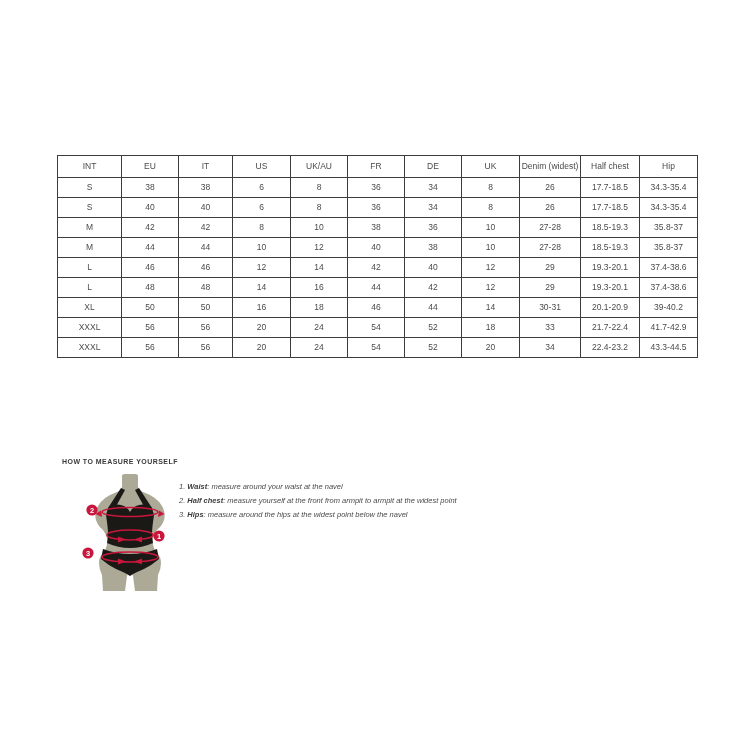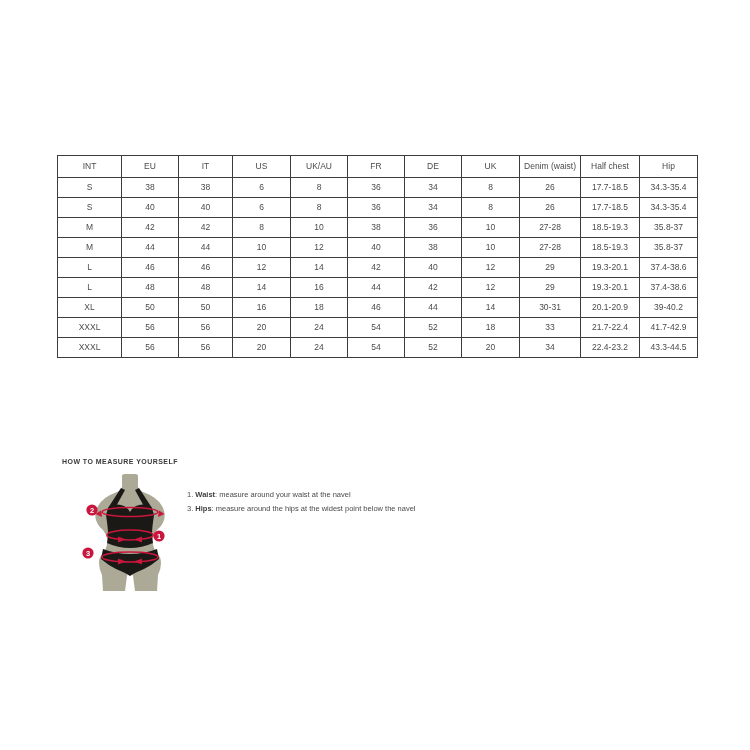--- a/index.html
+++ b/index.html
@@ -20,22 +20,22 @@
   }
   table.size-chart thead th{height:21px;}
 
   
   .measure-heading{
     position:absolute;left:62px;top:458px;margin:0;
     font-size:7px;font-weight:700;letter-spacing:.45px;color:#3a3a3a;
   }
   .illustration{position:absolute;left:72px;top:473px;width:112px;height:122px;}
   ol.measure-steps{
-    position:absolute;left:172px;top:474px;margin:15px;padding:0;list-style:none;
-    font-size:7.5px;color:#4a4a4a;
+    position:absolute;left:172px;top:474px;margin:7px;padding:0;list-style:none;
+    font-size:7.5px;color:#4a4a4a;font-style:italic;
   }
   ol.measure-steps li{height:14px;line-height:11px;white-space:nowrap;}
   ol.measure-steps b{font-weight:700;color:#3d3d3d;}
 </style>
 </head>
 <body>
 
 <div class="canvas">
 
   <table class="size-chart">
@@ -55,21 +55,21 @@
     <thead>
       <tr>
           <th>INT</th>
           <th>EU</th>
           <th>IT</th>
           <th>US</th>
           <th>UK/AU</th>
           <th>FR</th>
           <th>DE</th>
           <th>UK</th>
-          <th>Denim (waist)</th>
+          <th>Denim (widest)</th>
           <th>Half chest</th>
           <th>Hip</th>
         </tr>
     </thead>
     <tbody>
         <tr>
           <td>S</td>
           <td>38</td>
           <td>38</td>
           <td>6</td>
@@ -230,16 +230,17 @@
       <text x="87" y="65.6" text-anchor="middle" font-size="7.5" font-weight="bold" fill="#ffffff" font-family="Liberation Sans, sans-serif">1</text>
     </g>
     <g>
       <circle cx="16" cy="80" r="5.6" fill="#c9163c"></circle>
       <text x="16" y="82.6" text-anchor="middle" font-size="7.5" font-weight="bold" fill="#ffffff" font-family="Liberation Sans, sans-serif">3</text>
     </g>
   </svg>
 
   <ol class="measure-steps">
       <li><span>1. </span><b>Waist</b><span>: measure around your waist at the navel</span></li>
+      <li><span>2. </span><b>Half chest</b><span>: measure yourself at the front from armpit to armpit at the widest point</span></li>
       <li><span>3. </span><b>Hips</b><span>: measure around the hips at the widest point below the navel</span></li>
     </ol>
 
 </div>
 
 </body></html>

